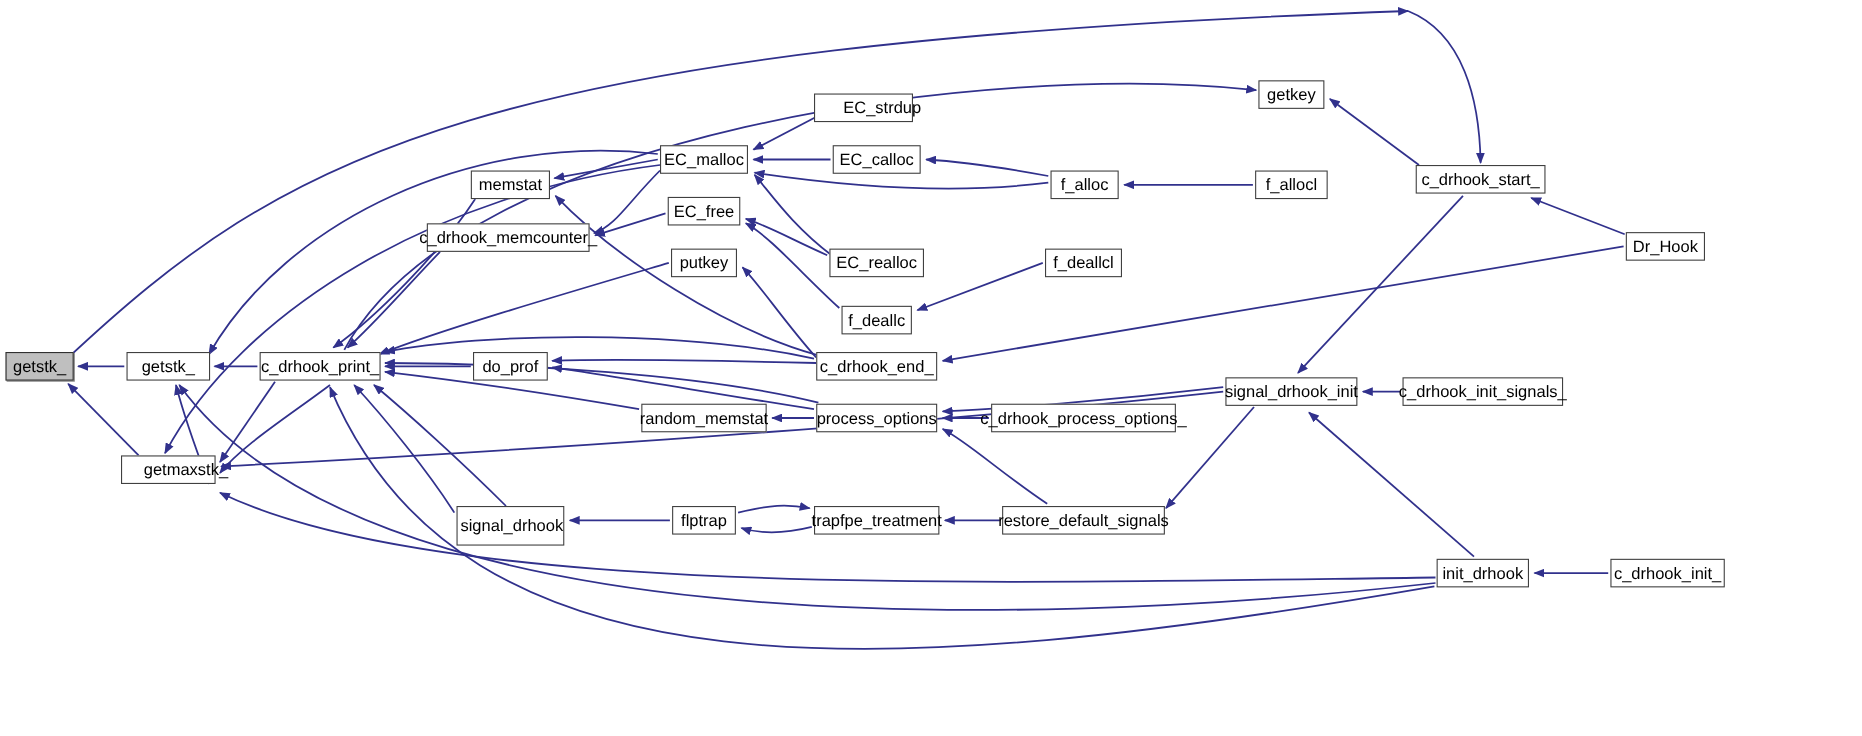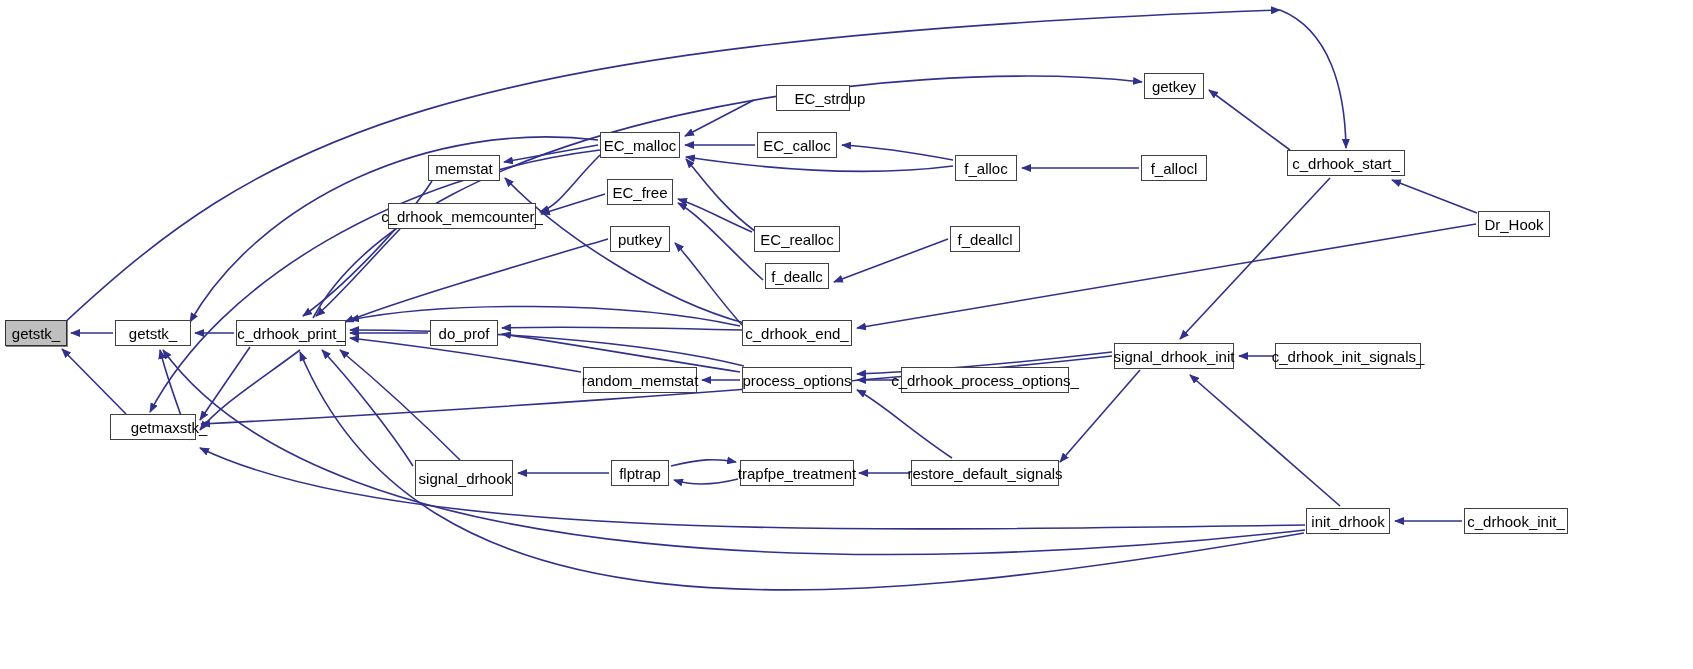--- a/index.html
+++ b/index.html
@@ -169,30 +169,30 @@
     </div>
     <div class="node" style="left: 610px; top: 226px; width: 60px; height: 26px;">
       <span class="nodelabel">putkey</span>
     </div>
     <div class="node" style="left: 583px; top: 367px; width: 114px; height: 26px;">
       <span class="nodelabel">random_memstat</span>
     </div>
     <div class="node" style="left: 611px; top: 460px; width: 58px; height: 26px;">
       <span class="nodelabel">flptrap</span>
     </div>
-    <div class="node" style="left: 776px; top: 85px; width: 74px; height: 26px; padding-left: 34px;">
+    <div class="node" style="left: 740px; top: 85px; width: 90px; height: 26px; padding-left: 34px;">
       <span class="nodelabel">EC_strdup</span>
     </div>
     <div class="node" style="left: 757px; top: 132px; width: 80px; height: 26px;">
       <span class="nodelabel">EC_calloc</span>
     </div>
     <div class="node" style="left: 754px; top: 226px; width: 86px; height: 26px;">
       <span class="nodelabel">EC_realloc</span>
     </div>
-    <div class="node" style="left: 765px; top: 263px; width: 64px; height: 26px; align-items: center;">
+    <div class="node" style="left: 765px; top: 278px; width: 64px; height: 26px; align-items: center;">
       <span class="nodelabel">f_deallc</span>
     </div>
     <div class="node" style="left: 742px; top: 320px; width: 110px; height: 26px;">
       <span class="nodelabel">c_drhook_end_</span>
     </div>
     <div class="node" style="left: 742px; top: 367px; width: 110px; height: 26px;">
       <span class="nodelabel">process_options</span>
     </div>
     <div class="node" style="left: 740px; top: 460px; width: 114px; height: 26px;">
       <span class="nodelabel">trapfpe_treatment</span>

